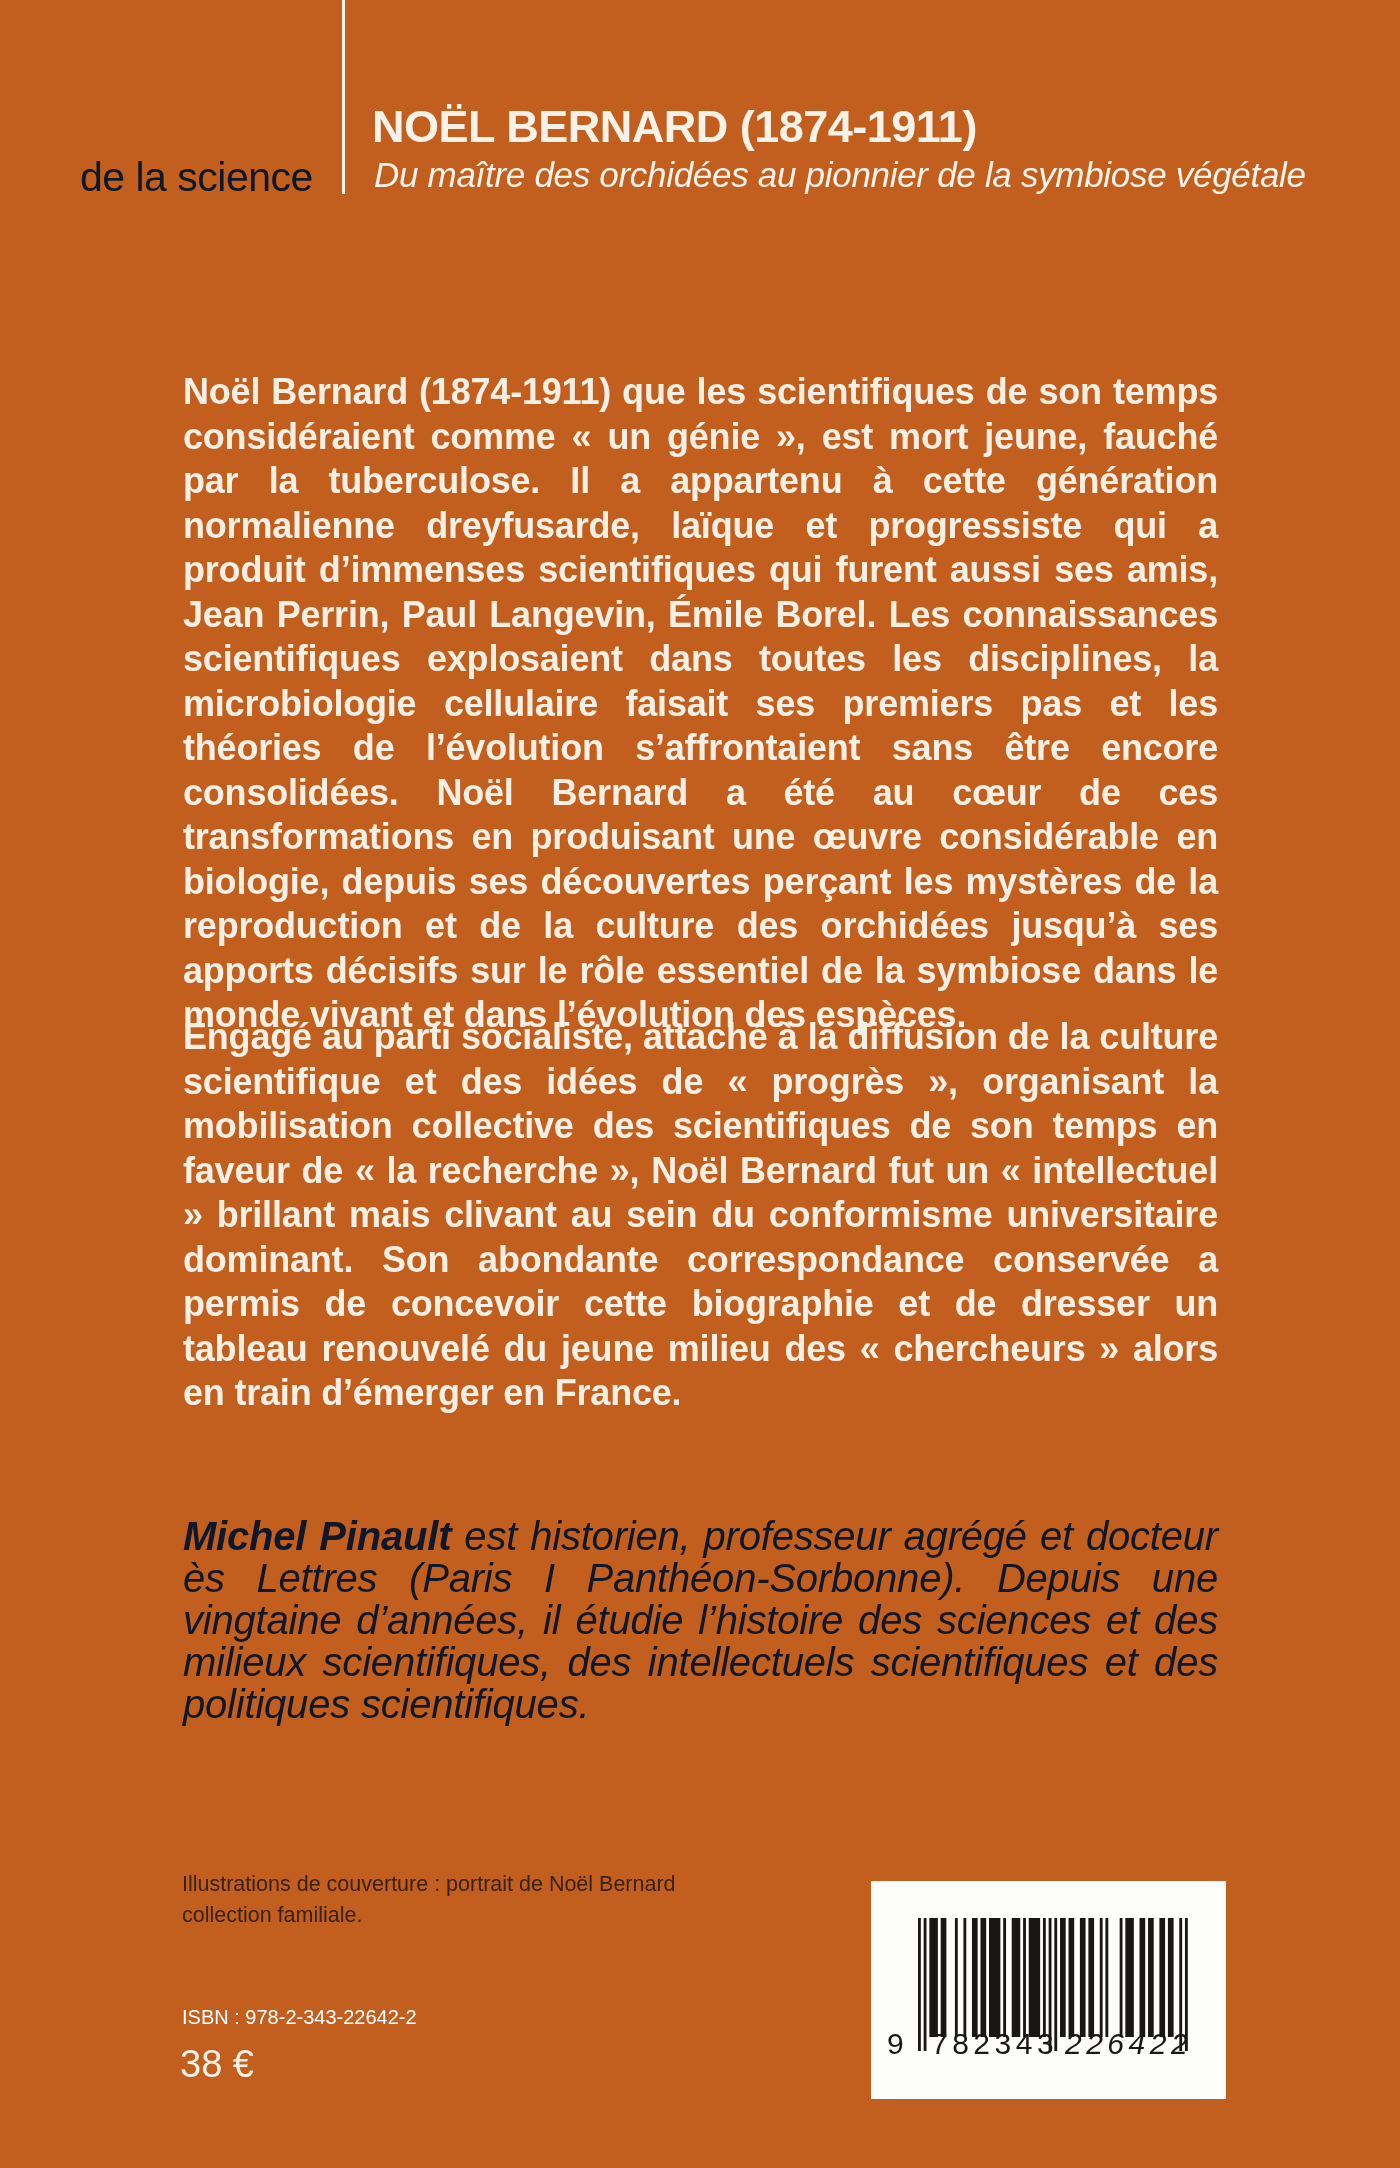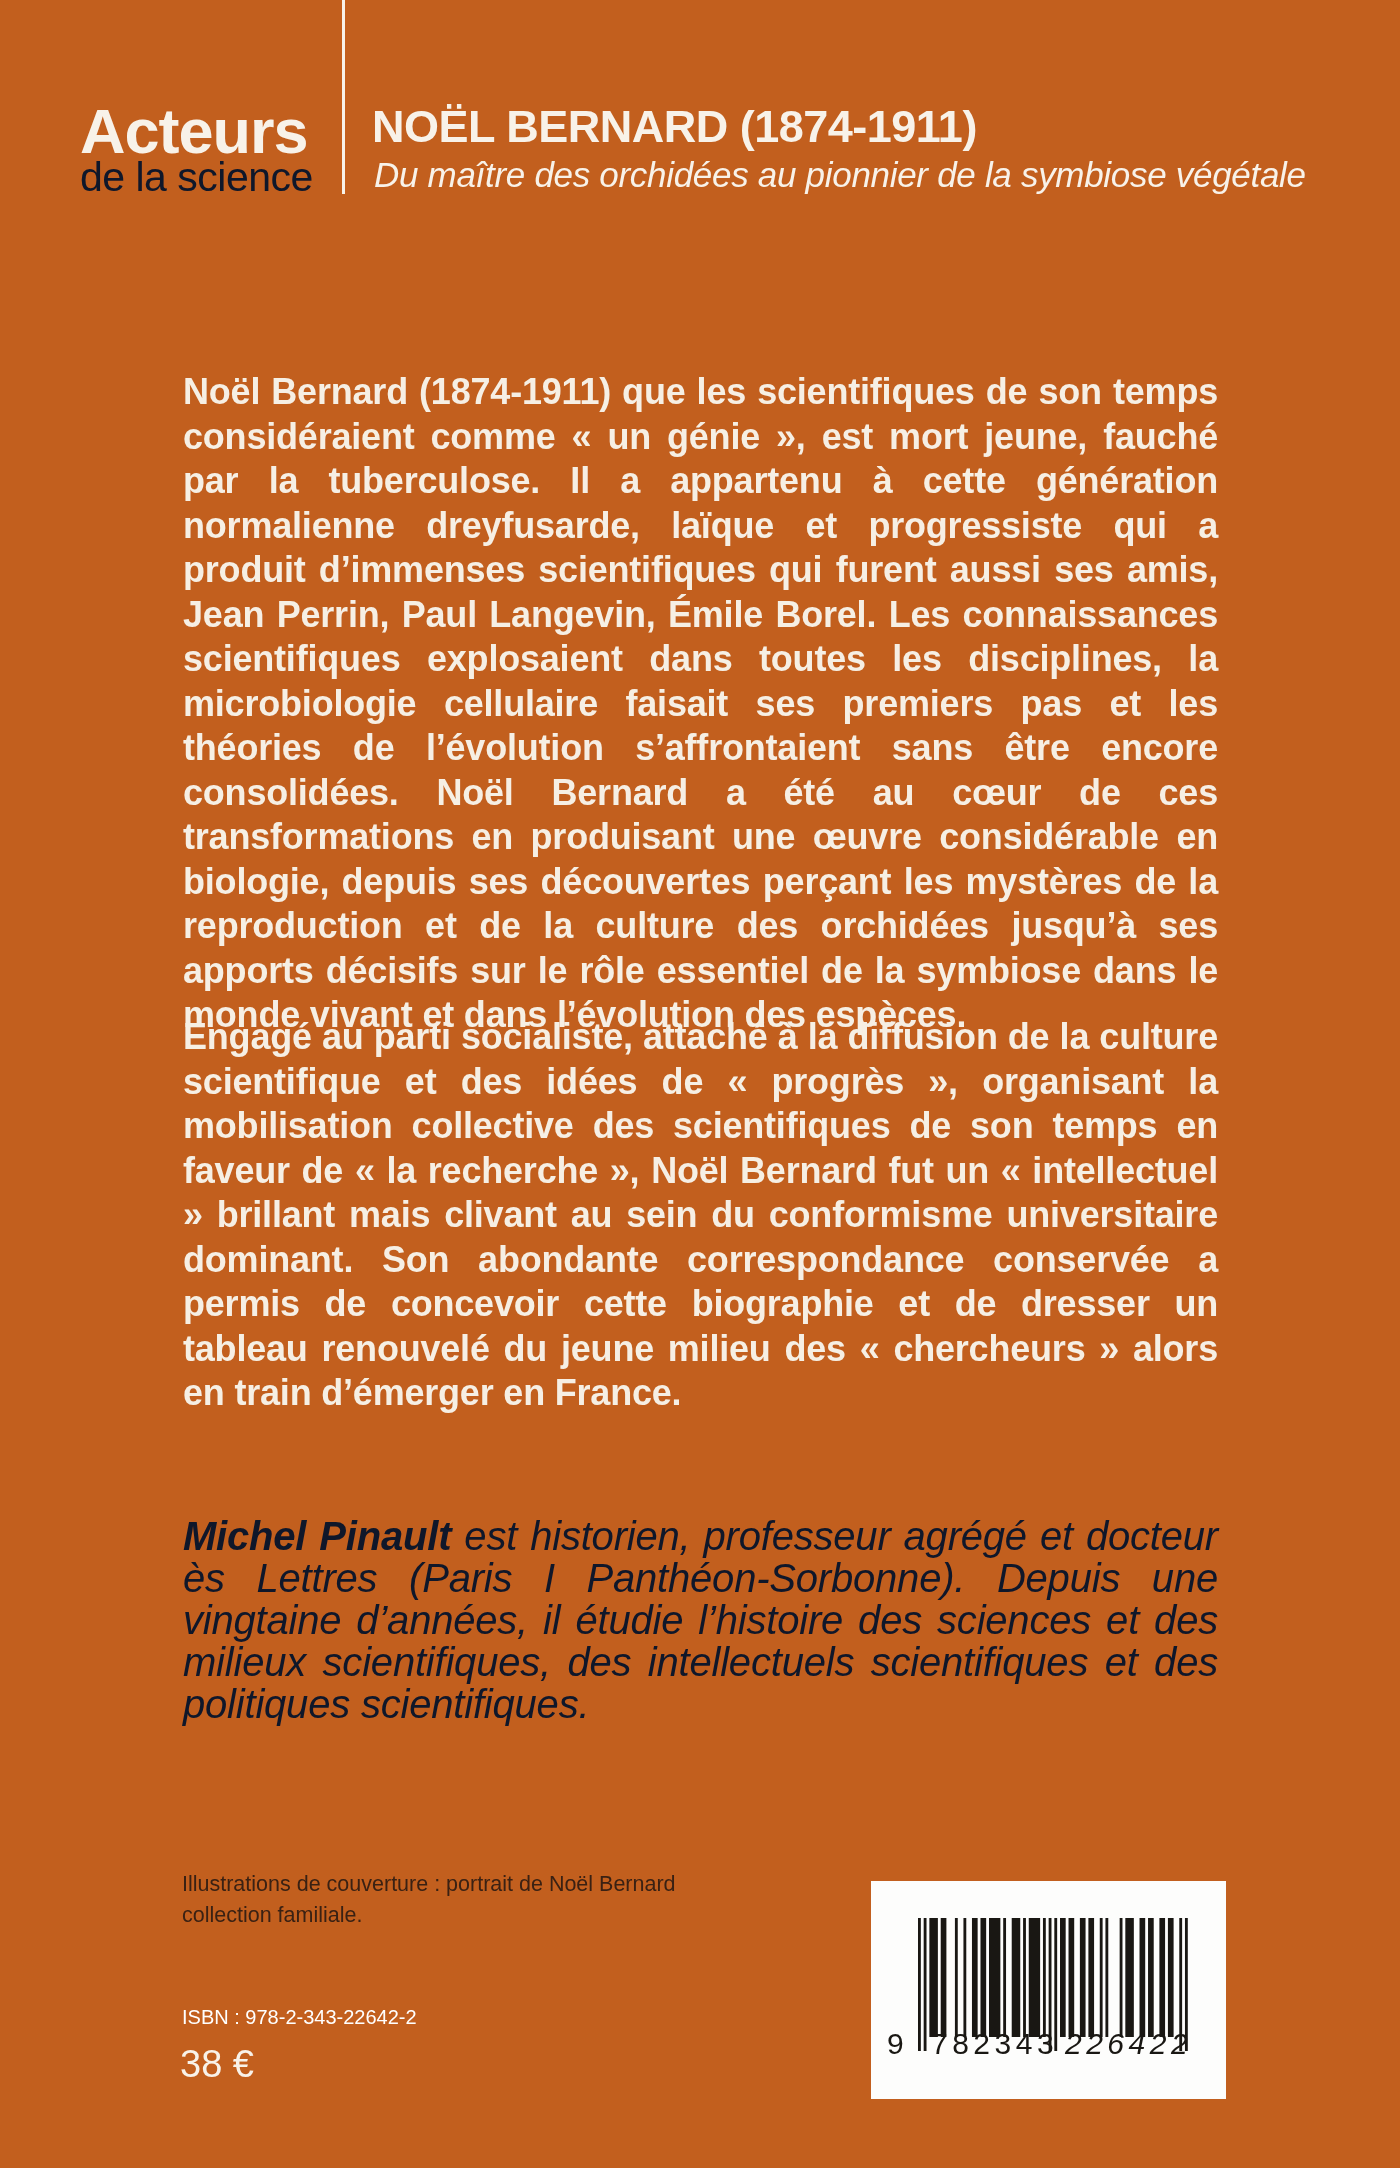--- a/index.html
+++ b/index.html
@@ -86,21 +86,20 @@
   }
   .bd-first{left:16px;}
   .bd-g1{left:60px;letter-spacing:4.5px;}
   .bd-g2{left:194px;letter-spacing:4.5px;font-style:italic;}
 </style>
 </head>
 <body>
 
 <div class="page">
 
-  <div class="collection-title">Acteurs</div>
   <div class="collection-sub">de la science</div>
   <div class="header-divider"></div>
   <h1 class="book-title">NOËL BERNARD (1874-1911)</h1>
   <h2 class="book-subtitle">Du maître des orchidées au pionnier de la symbiose végétale</h2>
 
   <p class="para para1">Noël Bernard (1874-1911) que les scientifiques de son temps considéraient comme « un génie », est mort jeune, fauché par la tuberculose. Il a appartenu à cette génération normalienne dreyfusarde, laïque et progressiste qui a produit d’immenses scientifiques qui furent aussi ses amis, Jean Perrin, Paul Langevin, Émile Borel. Les connaissances scientifiques explosaient dans toutes les disciplines, la microbiologie cellulaire faisait ses premiers pas et les théories de l’évolution s’affrontaient sans être encore consolidées. Noël Bernard a été au cœur de ces transformations en produisant une œuvre considérable en biologie, depuis ses découvertes perçant les mystères de la reproduction et de la culture des orchidées jusqu’à ses apports décisifs sur le rôle essentiel de la symbiose dans le monde vivant et dans l’évolution des espèces.</p>
   <p class="para para2">Engagé au parti socialiste, attaché à la diffusion de la culture scientifique et des idées de « progrès », organisant la mobilisation collective des scientifiques de son temps en faveur de « la recherche », Noël Bernard fut un « intellectuel » brillant mais clivant au sein du conformisme universitaire dominant. Son abondante correspondance conservée a permis de concevoir cette biographie et de dresser un tableau renouvelé du jeune milieu des « chercheurs » alors en train d’émerger en France.</p>
 
   <p class="bio"><b>Michel Pinault</b><span> est historien, professeur agrégé et docteur ès Lettres (Paris I Panthéon-Sorbonne). Depuis une vingtaine d’années, il étudie l’histoire des sciences et des milieux scientifiques, des intellectuels scientifiques et des politiques scientifiques.</span></p>
 

